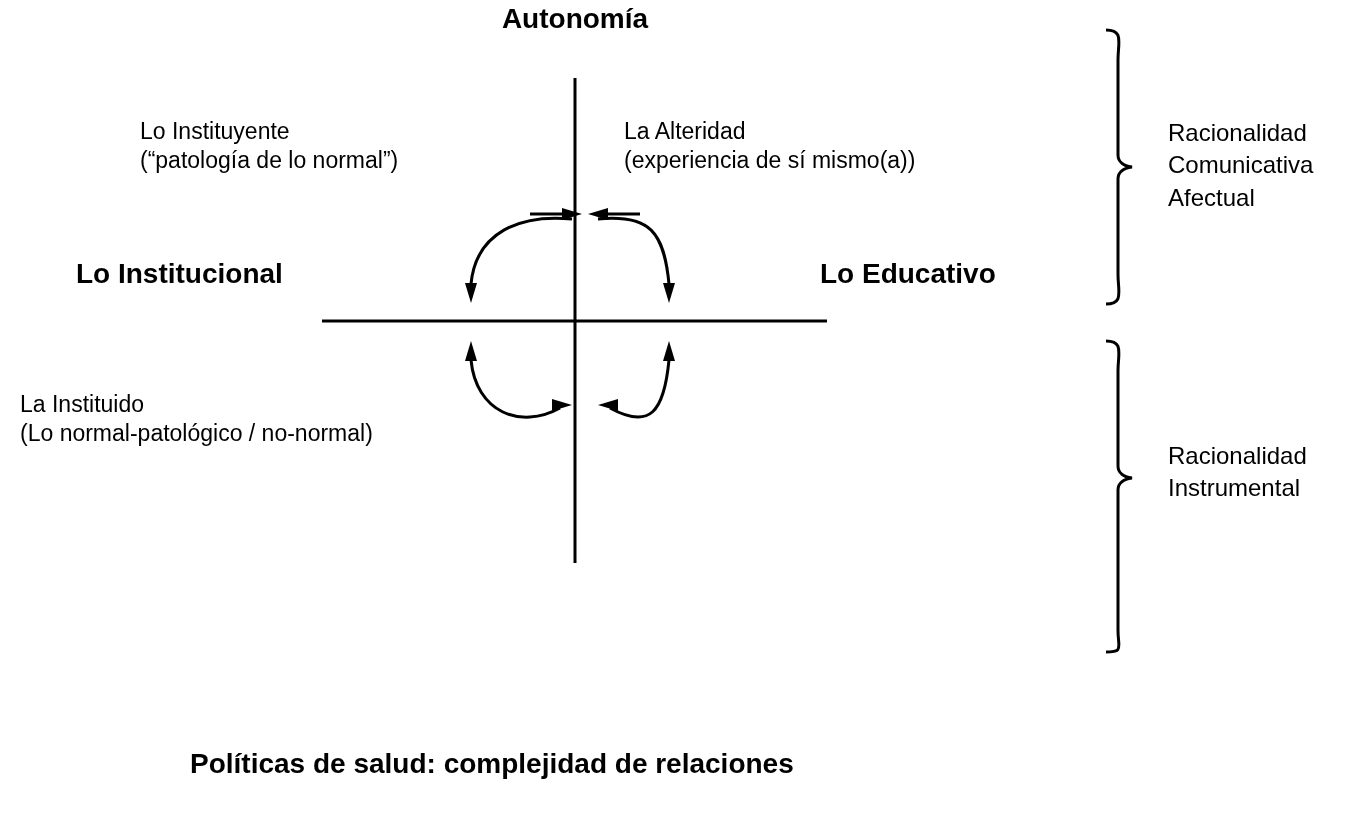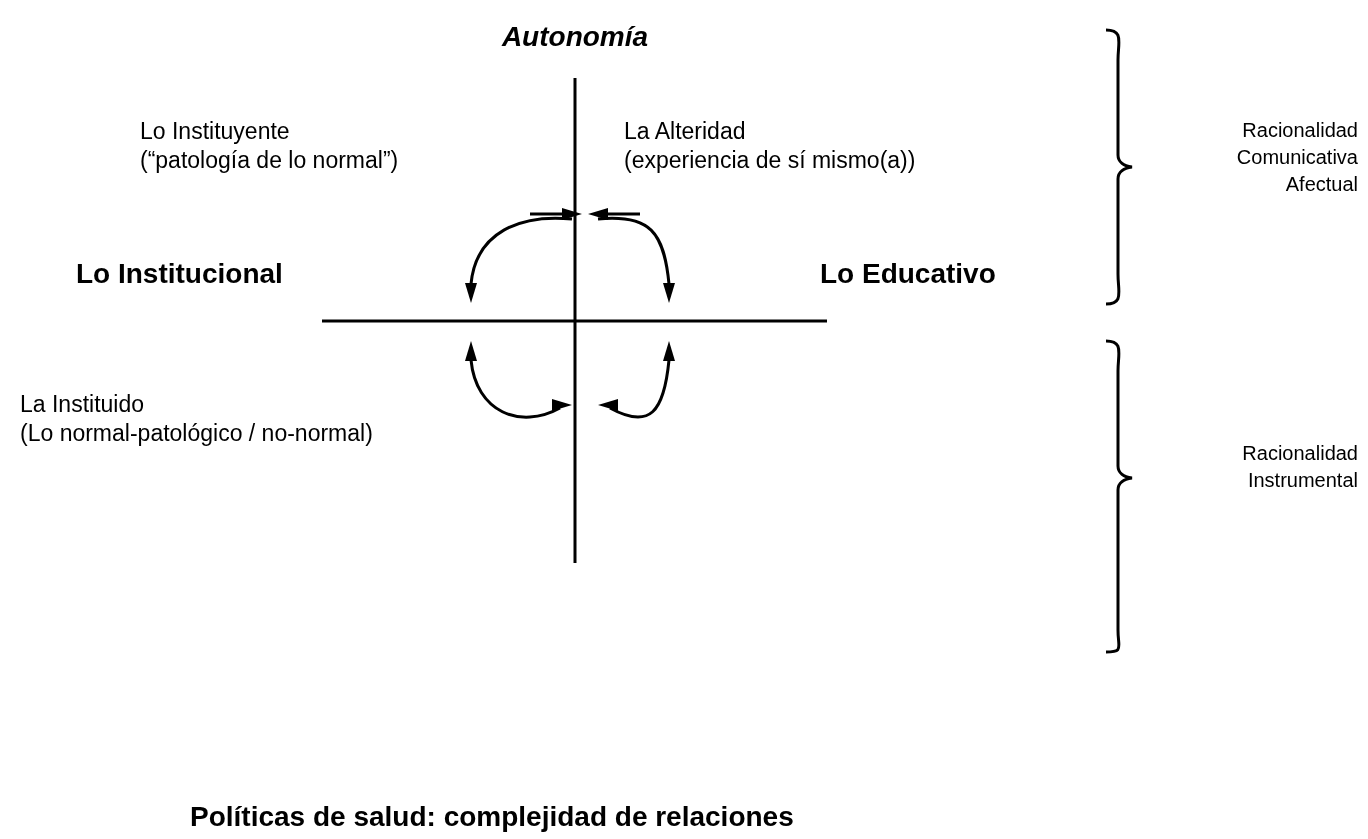--- a/index.html
+++ b/index.html
@@ -35,22 +35,22 @@
     white-space: nowrap;
   }
   .quadrant {
     position: absolute;
     font-size: 23px;
     line-height: 1.28;
     white-space: pre-line;
   }
   .bracket-label {
     position: absolute;
-    text-align: right;
-    font-size: 20px;
+    text-align: left;
+    font-size: 24px;
     line-height: 1.35;
     white-space: pre-line;
   }
   .caption {
     position: absolute;
     font-weight: bold;
     font-size: 28px;
     white-space: nowrap;
   }
   svg.overlay {
@@ -100,21 +100,21 @@
              C 1118 292 1124 304 1106 304" fill="none" stroke="#000000" stroke-width="3"></path>
 
     <path d="M 1106 341 C 1124 341 1118 353 1118 371
              C 1118 411 1118 451 1118 466
              C 1118 473 1124 477 1132 478
              C 1124 479 1118 483 1118 490
              C 1118 505 1118 565 1118 630
              C 1118 648 1124 652 1106 652" fill="none" stroke="#000000" stroke-width="3"></path>
   </svg>
 
-  <div class="axis-label-top" style="left: 395px; top: 20px; width: 360px; font-style: italic;">Autonomía</div>
+  <div class="axis-label-top" style="left: 395px; top: 2px; width: 360px;">Autonomía</div>
 
 
   <div class="pole-label" style="left: 76px; top: 258px;">Lo Institucional</div>
 
   <div class="pole-label" style="left: 820px; top: 258px;">Lo Educativo</div>
 
   <div class="quadrant" style="left: 140px; top: 117px; width: 440px;">Lo Instituyente
 (“patología de lo normal”)</div>
 
   <div class="quadrant" style="left: 20px; top: 390px; width: 450px;">La Instituido
@@ -124,15 +124,15 @@
 (experiencia de sí mismo(a))</div>
 
 
   <div class="bracket-label" style="left: 1168px; top: 117px; width: 190px;">Racionalidad
 Comunicativa
 Afectual</div>
 
   <div class="bracket-label" style="left: 1168px; top: 440px; width: 190px;">Racionalidad
 Instrumental</div>
 
-  <div class="caption" style="left: 190px; top: 801px;">Políticas de salud: complejidad de relaciones</div>
+  <div class="caption" style="left: 190px; top: 748px;">Políticas de salud: complejidad de relaciones</div>
 
 </div>
 
 </body></html>

